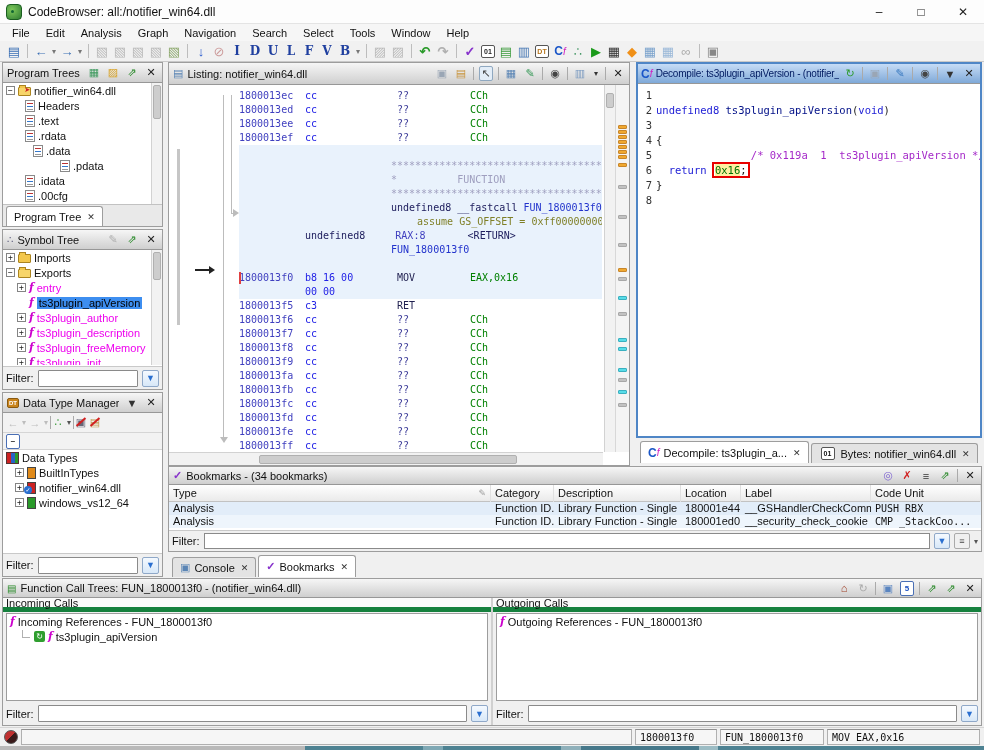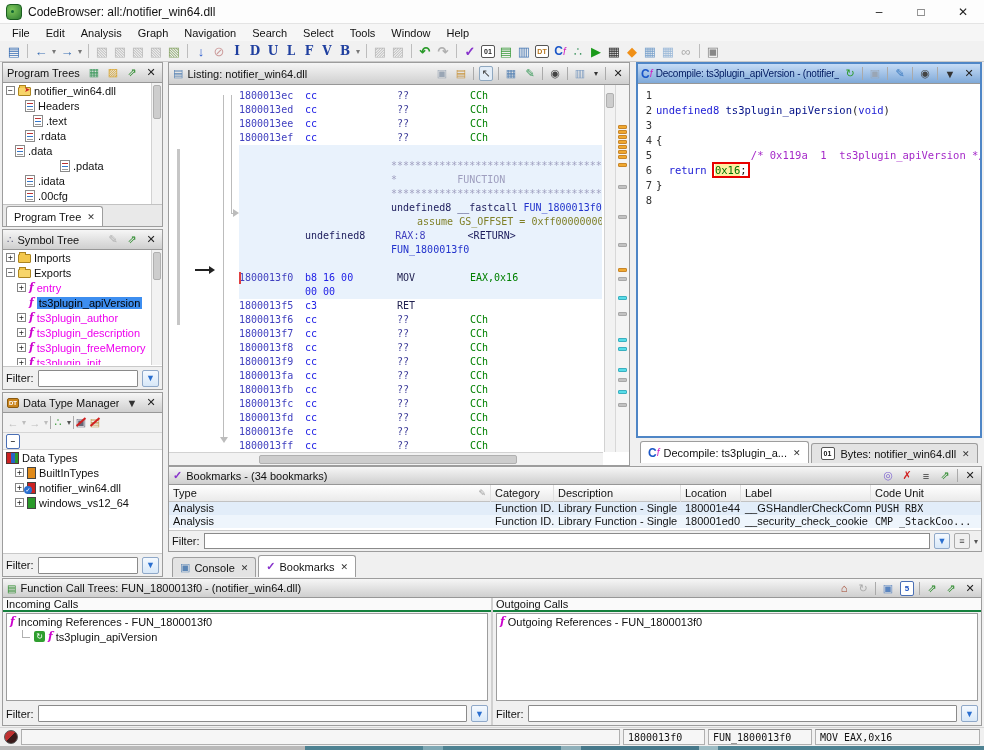--- a/index.html
+++ b/index.html
@@ -90,21 +90,21 @@
 
 .bm-grid{display:grid;grid-template-columns:322px 63px 127px 60px 130px 1fr;}
 .bm-h{height:17px;background:linear-gradient(#ffffff,#eaeaea);border-bottom:1px solid #c2c2c2;}
 .bm-h .cell{border-right:1px solid #e0e0e0;display:flex;align-items:center;}
 .cell{padding:0 4px;white-space:nowrap;overflow:hidden;height:13px;line-height:13px;}
 .bm-h .cell{height:17px;line-height:17px;}
 .bmrow1{background:#e2edf9;}
 .bmrow2{background:#eef5fc;}
 .codeunit{font-family:"DejaVu Sans Mono",monospace;font-size:10px;}
 
-.ct-label{height:14px;padding-left:3px;background:#fafafa;border-bottom:2px solid #15803d;display:flex;align-items:center;}
+.ct-label{height:14px;padding-left:3px;background:#fafafa;border-bottom:5px solid #15803d;display:flex;align-items:center;}
 .ctbox{position:absolute;left:3px;right:3px;top:15px;bottom:24px;background:#fff;border:1px solid #9d9d9d;overflow:hidden;}
 .corner{width:8px;height:8px;border-left:1px solid #b0b0b0;border-bottom:1px solid #b0b0b0;margin:-6px 1px 0 5px;flex:none;}
 .recyc{width:11px;height:11px;flex:none;background:#2f9e2f;border-radius:2px;color:#fff;font-size:8px;line-height:11px;text-align:center;}
 
 .statusbar{position:absolute;left:0;top:727px;width:984px;height:19px;background:#f0f0f0;border-top:1px solid #d6d6d6;display:flex;align-items:center;gap:3px;padding:0 4px;}
 .sfield{height:16px;border:1px solid #b0b0b0;border-top-color:#909090;background:#f6f6f6;display:flex;align-items:center;padding:0 4px;font-family:"DejaVu Sans Mono",monospace;font-size:10px;white-space:nowrap;overflow:hidden;}
 .statusicon{width:14px;height:14px;border-radius:50%;background:linear-gradient(135deg,#c03030 50%,#3a1a1a 50%);border:1px solid #555;flex:none;}
 .bottomstrip{position:absolute;left:0;top:746px;width:984px;height:4px;background:linear-gradient(90deg,#b9b9b9 0 31%,#4e8292 31% 43%,#7fa8b4 43% 45%,#4e8292 45% 57%,#8fb0ba 57% 59%,#46788a 59% 71%,#9cbcc4 71% 73%,#4e8292 73% 100%);}
 
 .flowline{position:absolute;background:#bcbcbc;}
@@ -208,29 +208,29 @@
       <span class="folder open">
           <span class="redarrow">➤</span>
         </span>
       <span>notifier_win64.dll</span>
     </div>
     <div id="pt-children">
         <div class="trow" style="padding-left: 22px;">
           <span class="page"></span>
           <span>Headers</span>
         </div>
-        <div class="trow" style="padding-left: 22px; margin-left: 8px;">
+        <div class="trow" style="padding-left: 22px;">
           <span class="page"></span>
           <span>.text</span>
         </div>
         <div class="trow" style="padding-left: 22px;">
           <span class="page"></span>
           <span>.rdata</span>
         </div>
-        <div class="trow" style="padding-left: 12px;">
+        <div class="trow" style="padding-left: 30px;">
           <span class="page"></span>
           <span>.data</span>
         </div>
         <div class="trow" style="padding-left: 22px; margin-left: 35px;">
           <span class="page"></span>
           <span>.pdata</span>
         </div>
         <div class="trow" style="padding-left: 22px;">
           <span class="page"></span>
           <span>.idata</span>
@@ -641,15 +641,15 @@
       <span class="fbtn">▼</span>
     </div>
   </div>
 </div>
 
 <div class="statusbar">
   <span class="statusicon"></span>
   <span class="sfield" style="flex:1;"></span>
   <span class="sfield" style="width:82px;">1800013f0</span>
   <span class="sfield" style="width:104px;">FUN_1800013f0</span>
-  <span class="sfield" style="width:165px;">MOV EAX,0x16</span>
+  <span class="sfield" style="width:153px;">MOV EAX,0x16</span>
 </div>
 <div class="bottomstrip"></div>
 
 </body></html>

